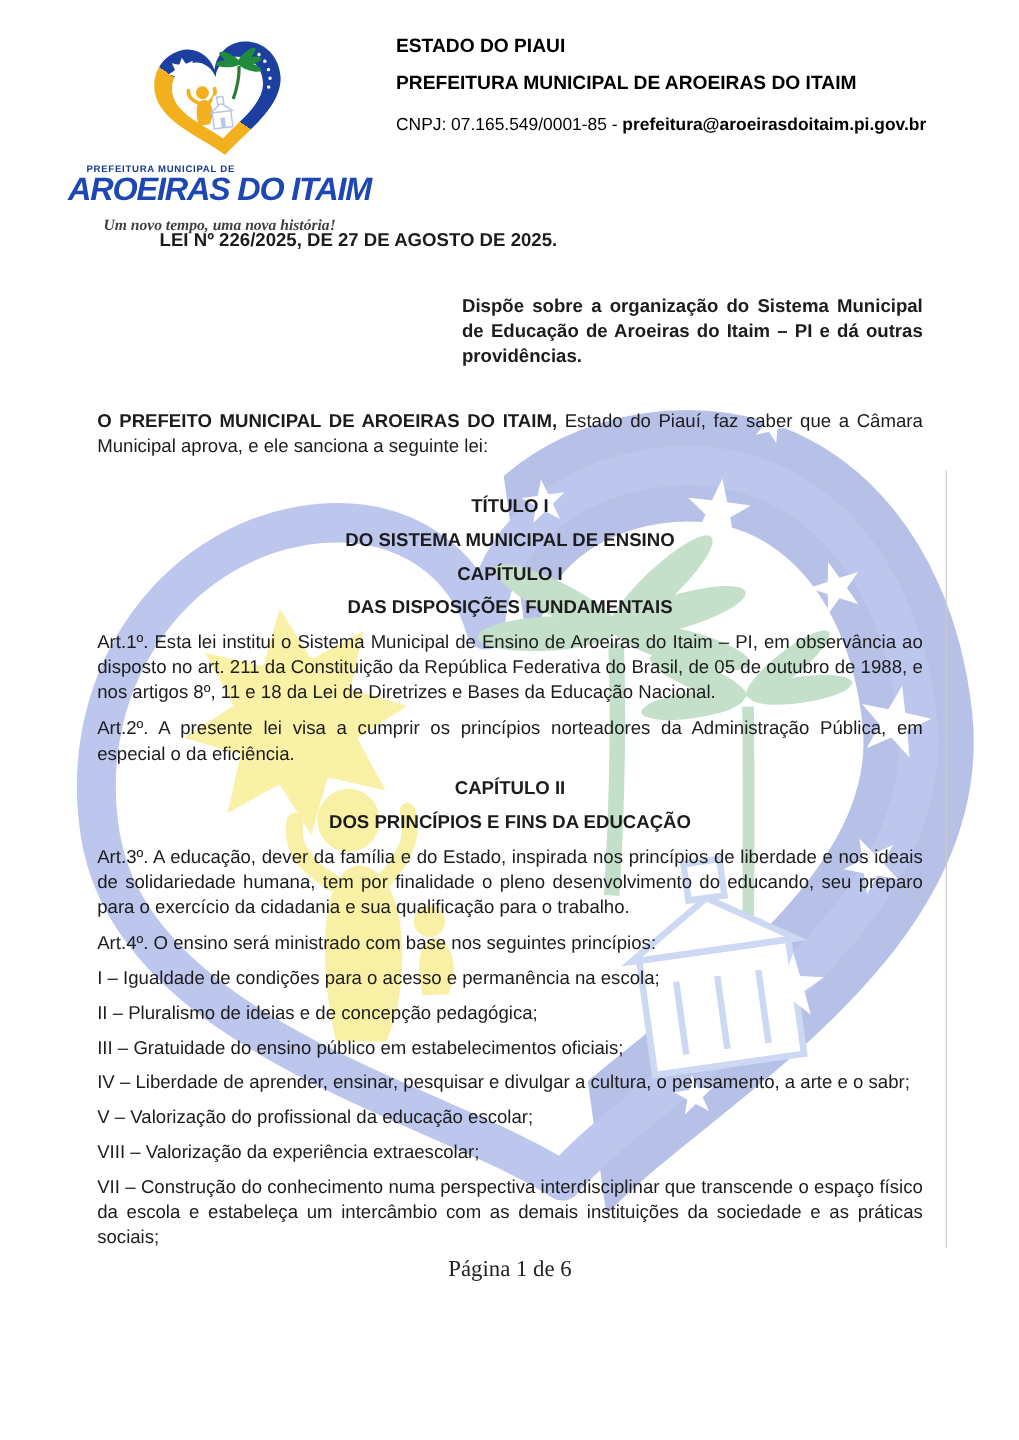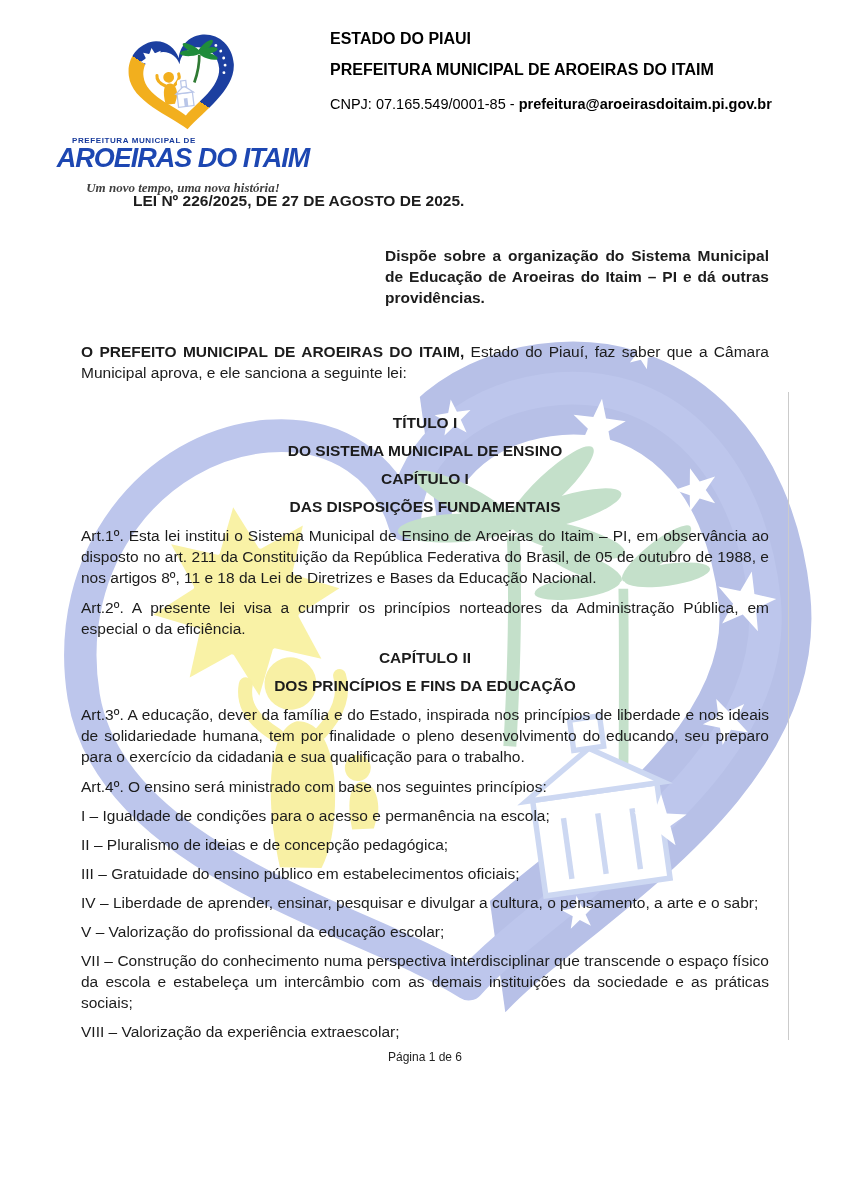--- a/index.html
+++ b/index.html
@@ -29,21 +29,21 @@
   .law-title{font-weight:bold;margin:18px 0 0 52px;}
   .ementa{font-weight:bold;text-align:justify;margin:34px 0 0 304px;}
   .preamble{text-align:justify;margin:33px 0 0 0;}
   .preamble b{font-weight:bold;}
   .heading{font-weight:bold;text-align:center;line-height:19px;margin:9px 0 0 0;}
   .heading.first{margin-top:30px;}
   .heading.gap{}
   .art{text-align:justify;margin:9px 0 0 0;}
   .item{text-align:justify;margin:8px 0 0 0;}
   
-  .page-footer{font-family:Liberation Sans, sans-serif;font-size:12px;color:#222;text-align:center;margin-top:5px;}
+  .page-footer{font-family:Liberation Serif, serif;font-size:19px;color:#222;text-align:center;margin-top:5px;}
 </style>
 </head>
 <body>
 
 <div class="page">
 
   <svg class="watermark" viewBox="0 0 740 640" preserveAspectRatio="none" aria-hidden="true">
     <defs>
       <path id="wheart" d="M370,610 C290,540 58,455 54,300 C51,172 150,82 255,88 C320,92 362,132 370,186 C378,126 440,82 515,82 C625,82 694,172 690,300 C684,462 452,540 370,610 Z"></path>
       <clipPath id="rclip">
@@ -209,19 +209,19 @@
     <p class="heading">DOS PRINCÍPIOS E FINS DA EDUCAÇÃO</p>
 
     <p class="art">Art.3º. A educação, dever da família e do Estado, inspirada nos princípios de liberdade e nos ideais de solidariedade humana, tem por finalidade o pleno desenvolvimento do educando, seu preparo para o exercício da cidadania e sua qualificação para o trabalho.</p>
     <p class="art">Art.4º. O ensino será ministrado com base nos seguintes princípios:</p>
 
     <p class="item">I – Igualdade de condições para o acesso e permanência na escola;</p>
     <p class="item">II – Pluralismo de ideias e de concepção pedagógica;</p>
     <p class="item">III – Gratuidade do ensino público em estabelecimentos oficiais;</p>
     <p class="item">IV – Liberdade de aprender, ensinar, pesquisar e divulgar a cultura, o pensamento, a arte e o sabr;</p>
     <p class="item">V – Valorização do profissional da educação escolar;</p>
+    <p class="item">VIII – Valorização da experiência extraescolar;</p>
     <p class="item">VII – Construção do conhecimento numa perspectiva interdisciplinar que transcende o espaço físico da escola e estabeleça um intercâmbio com as demais instituições da sociedade e as práticas sociais;</p>
-    <p class="item">VIII – Valorização da experiência extraescolar;</p>
 
     <p class="page-footer">Página 1 de 6</p>
   </div>
 
 </div>
 
 </body></html>

